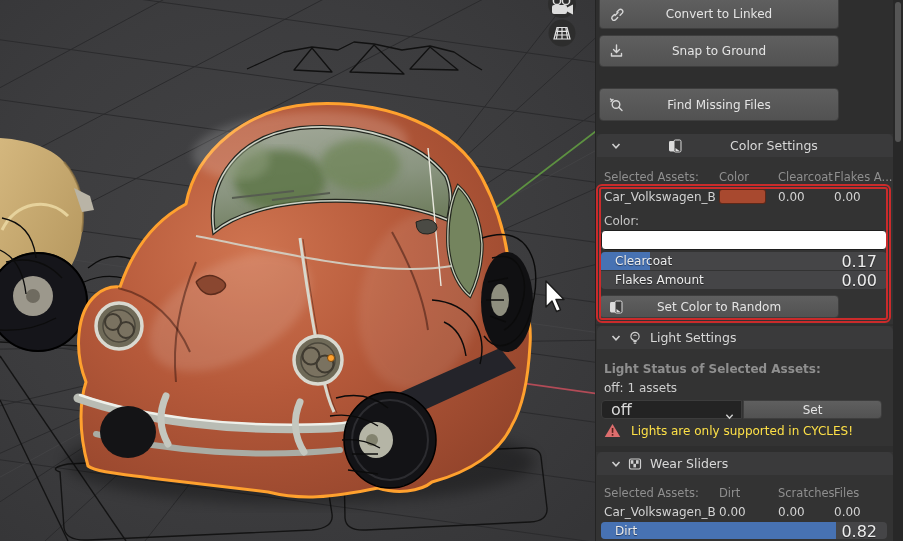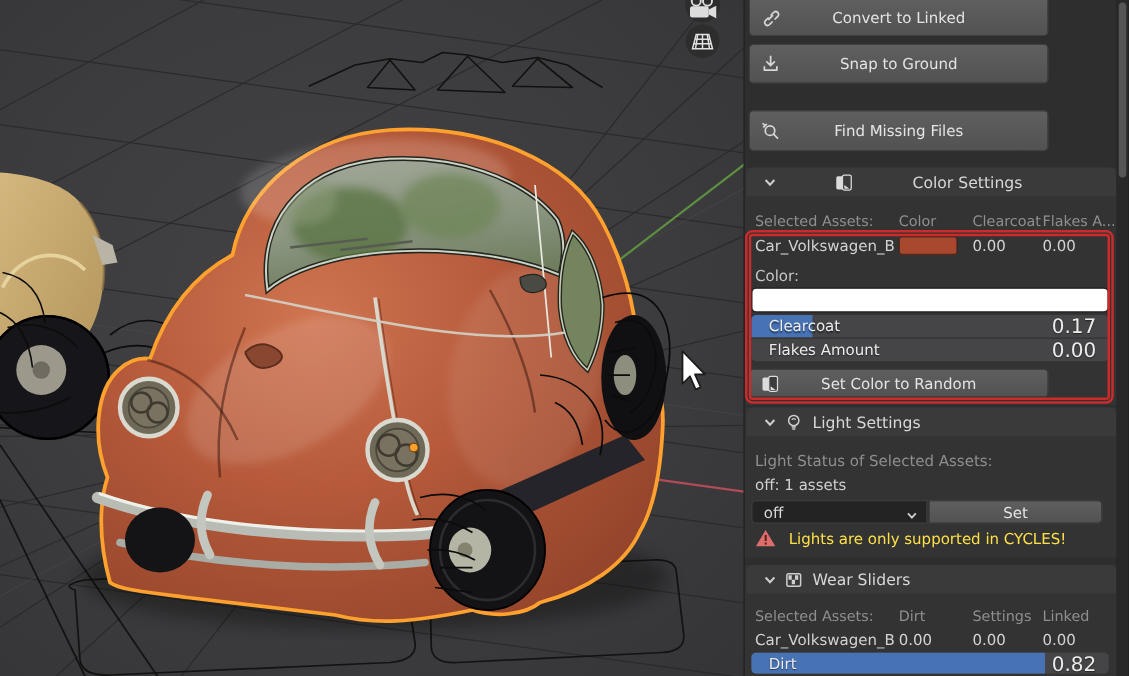--- a/index.html
+++ b/index.html
@@ -46,21 +46,21 @@
   .slider .sl-label{position:absolute;left:14px;top:50%;transform:translateY(-50%);
                     font-size:12px;text-shadow:0 1px 1px rgba(0,0,0,.5);}
   .slider .sl-val{position:absolute;right:10px;top:50%;transform:translateY(-50%);
                   font-size:16px;text-shadow:0 1px 1px rgba(0,0,0,.5);}
   .r-top{border-radius:4px 4px 0 0;}
   .r-bot{border-radius:0 0 4px 4px;}
   .r-all{border-radius:4px;}
 
   .dropdown{position:absolute;left:5px;width:141px;height:19px;background:#232323;
             border:1px solid #3c3c3c;border-radius:4px 0 0 4px;color:#d8d8d8;
-            display:flex;align-items:center;padding-left:9px;font-size:12px;}
+            display:flex;align-items:center;padding-left:9px;font-size:16px;}
   .dropdown .dchev{position:absolute;right:7px;top:5px;}
   .setbtn{position:absolute;left:147px;width:139px;height:19px;border-radius:0 4px 4px 0;
           background:linear-gradient(#5f5f5f,#525252);border:1px solid #3e3e3e;
           display:flex;align-items:center;justify-content:center;color:#e4e4e4;font-size:12px;}
 
   .warn{position:absolute;display:flex;align-items:center;color:#fde047;font-size:12px;}
   .warn .wicon{margin-right:10px;display:flex;}
 
   .dimlabel{position:absolute;color:#8f8f8f;font-size:12px;}
   .litlabel{position:absolute;color:#cfcfcf;font-size:12px;}
@@ -401,21 +401,21 @@
       <span class="picon">
         <svg width="14" height="14" viewBox="0 0 14 14" fill="none" stroke="#cfcfcf" stroke-width="1.2">
           <circle cx="7" cy="5.4" r="4.1"></circle>
           <path d="M5.3,10.5 h3.4 M5.8,12.2 h2.4"></path>
           <path d="M5.5,5 a1.6,1.6 0 0 1 3,0" stroke-width="1"></path>
         </svg>
       </span>
       <span class="ptitle">Light Settings</span>
     </div>
 
-    <span class="dimlabel" style="left:8px;top:362px;">Light Status of Selected Assets:</span>
+    <span class="dimlabel" style="left:8px;top:362px;font-weight:bold;">Light Status of Selected Assets:</span>
     <span class="litlabel" style="left:8px;top:381px;">off: 1 assets</span>
 
     <div class="dropdown" style="top:400px;">
       <span>off</span>
       <span class="dchev">
         <svg width="9" height="9" viewBox="0 0 10 10" fill="none" stroke="#cfcfcf" stroke-width="1.6">
             <path d="M1.5,3 L5,6.8 L8.5,3"></path>
           </svg>
       </span>
     </div>
@@ -447,22 +447,22 @@
           <rect x="2.8" y="3.2" width="2.6" height="3.6" fill="#cfcfcf"></rect>
           <rect x="5.4" y="6.8" width="2.6" height="3.6" fill="#cfcfcf"></rect>
           <rect x="8" y="3.2" width="2.6" height="3.6" fill="#cfcfcf"></rect>
         </svg>
       </span>
       <span class="ptitle">Wear Sliders</span>
     </div>
 
     <span class="colhead" style="left:8px;top:486px;">Selected Assets:</span>
     <span class="colhead" style="left:123px;top:486px;">Dirt</span>
-    <span class="colhead" style="left:182px;top:486px;">Settings</span>
-    <span class="colhead" style="left:238px;top:486px;">Linked</span>
+    <span class="colhead" style="left:182px;top:486px;">Scratches</span>
+    <span class="colhead" style="left:238px;top:486px;">Files</span>
 
     <span class="asset-name" style="left:8px;top:505px;">Car_Volkswagen_Be...</span>
     <span class="cellv" style="left:123px;top:505px;">0.00</span>
     <span class="cellv" style="left:182px;top:505px;">0.00</span>
     <span class="cellv" style="left:238px;top:505px;">0.00</span>
 
     <div class="slider r-all" style="top:522px;height:17px;">
       <div class="fill" style="width: 82%;"></div>
       <span class="sl-label">Dirt</span>
       <span class="sl-val">0.82</span>

